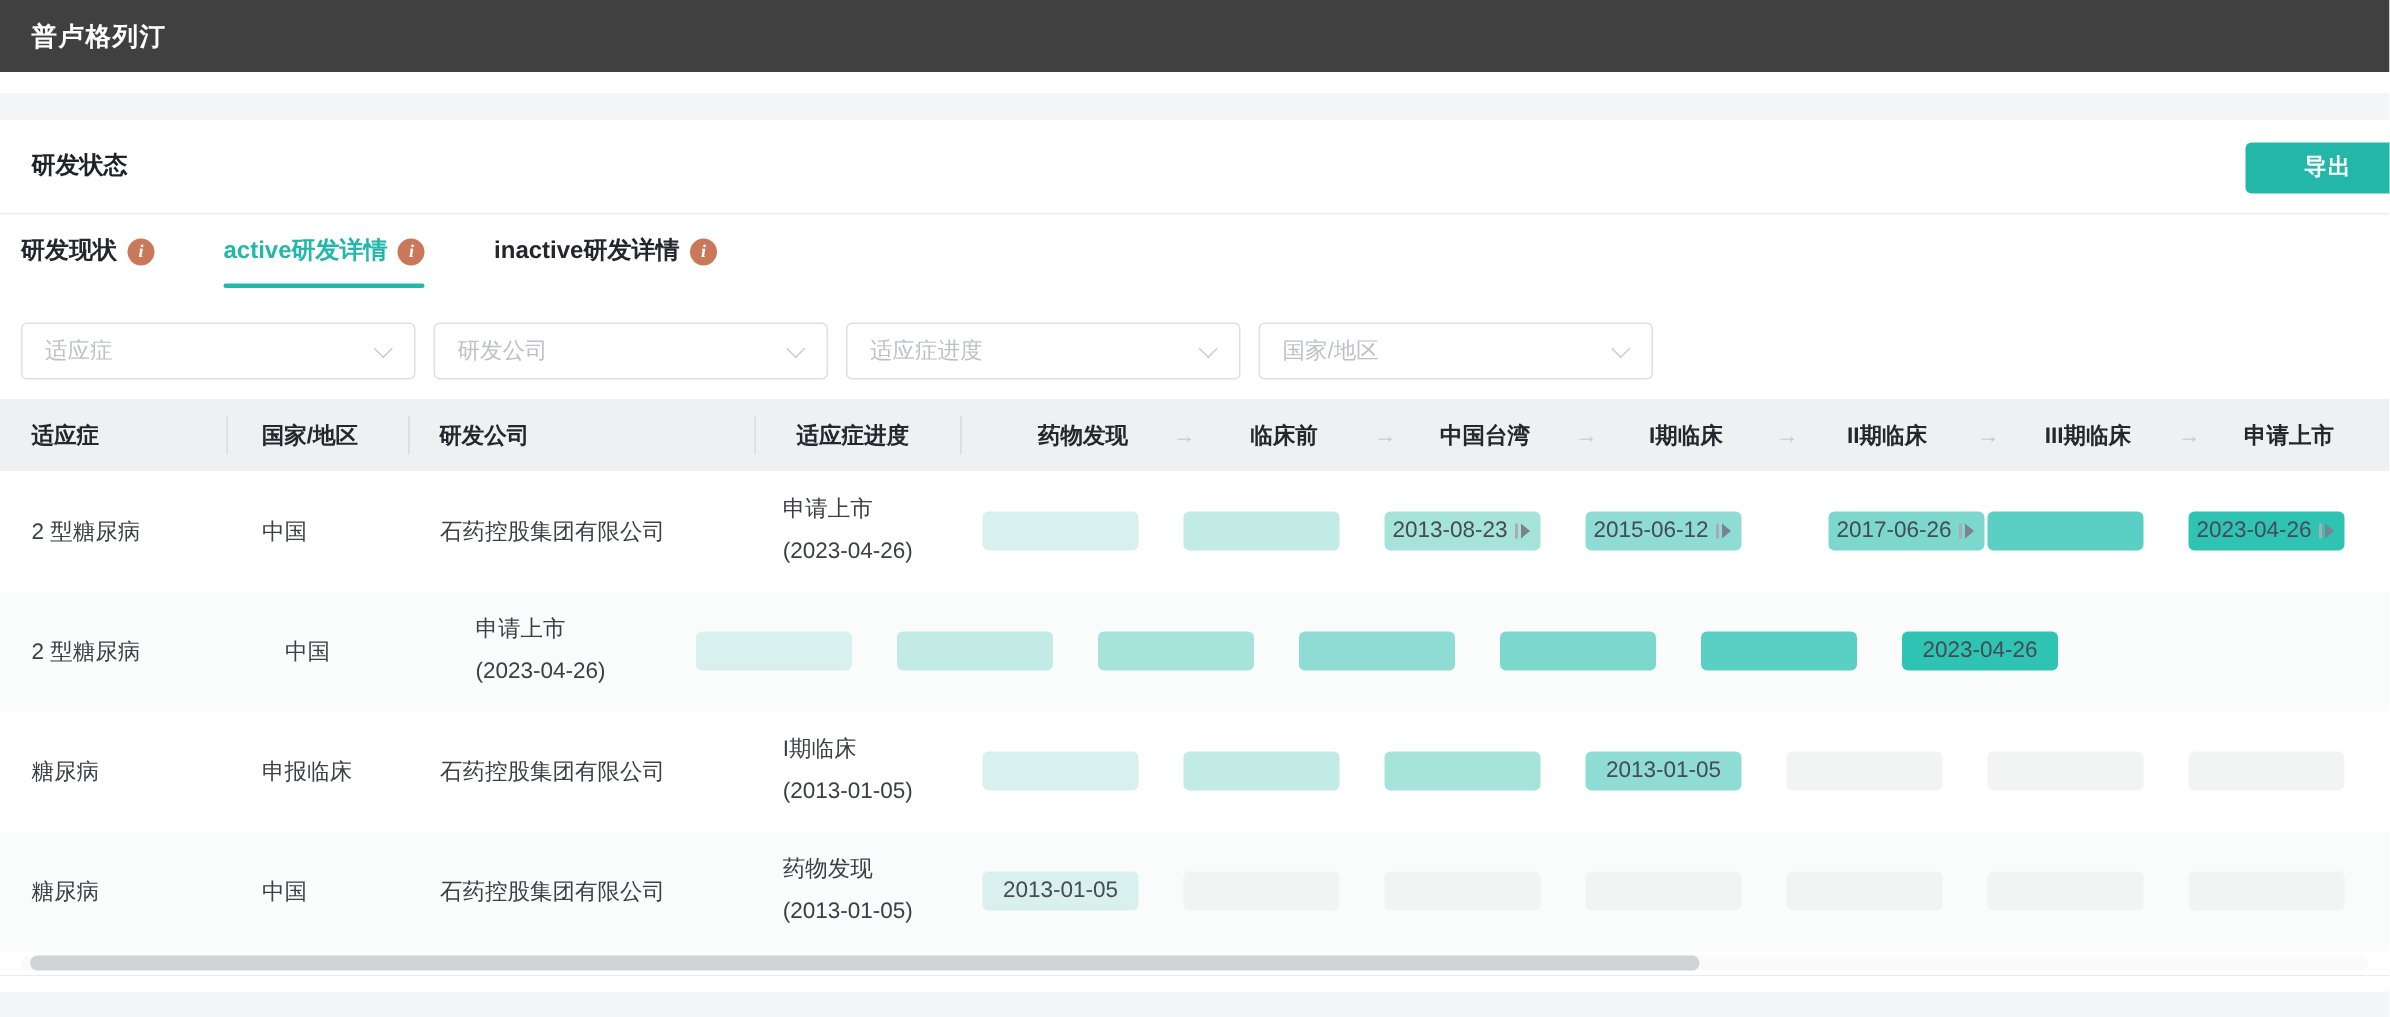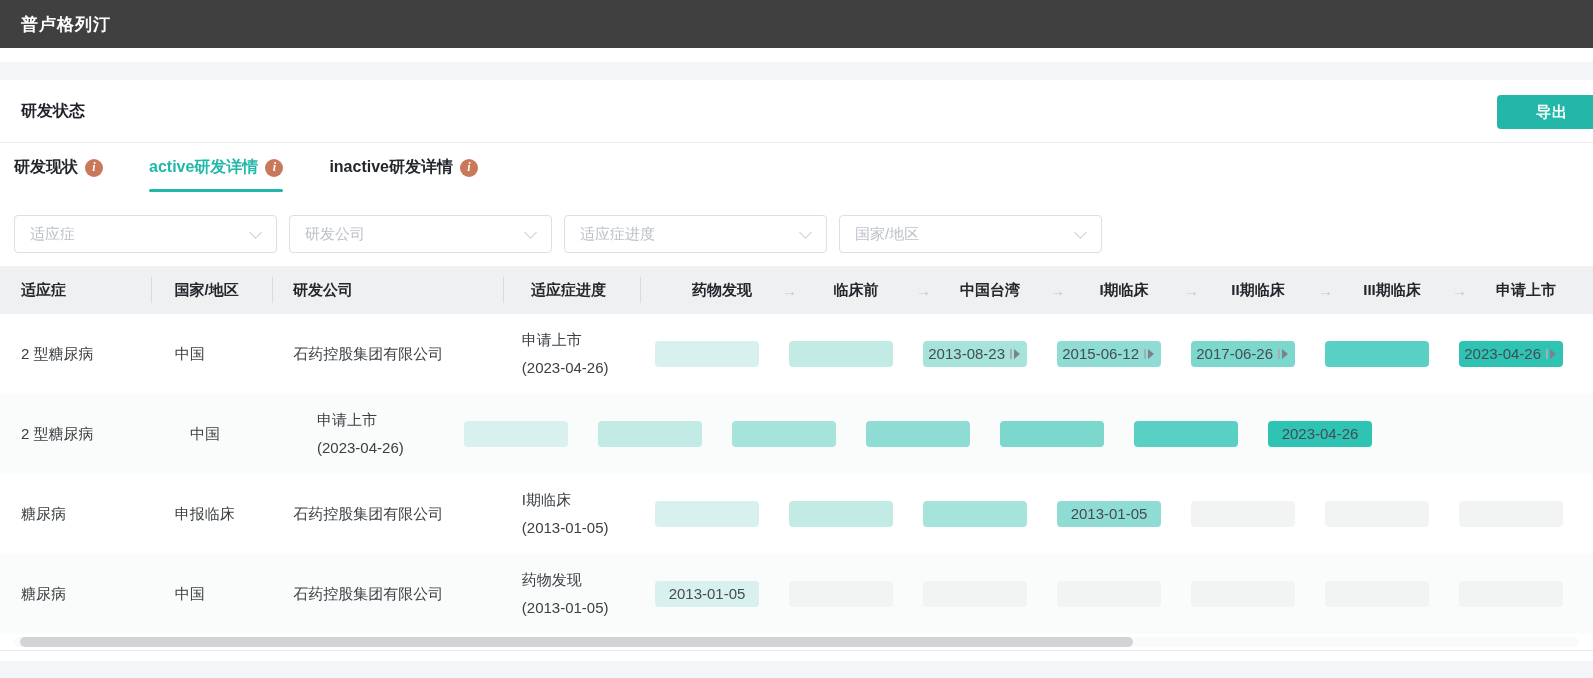--- a/index.html
+++ b/index.html
@@ -201,21 +201,21 @@
             <div class="stage-slot">
               <div class="bar right" style="background: rgb(142, 220, 212);">
                 <span>2015-06-12</span>
                 <span class="expand-icon">
                   <span class="stem"></span>
                   <span class="tri"></span>
                 </span>
               </div>
             </div>
             <div class="stage-slot">
-              <div class="bar right" style="background: rgb(124, 215, 205);">
+              <div class="bar right" style="background: rgb(124, 215, 205); margin-left: 28px;">
                 <span>2017-06-26</span>
                 <span class="expand-icon">
                   <span class="stem"></span>
                   <span class="tri"></span>
                 </span>
               </div>
             </div>
             <div class="stage-slot">
               <div class="bar center" style="background: rgb(90, 208, 196);"></div>
             </div>

